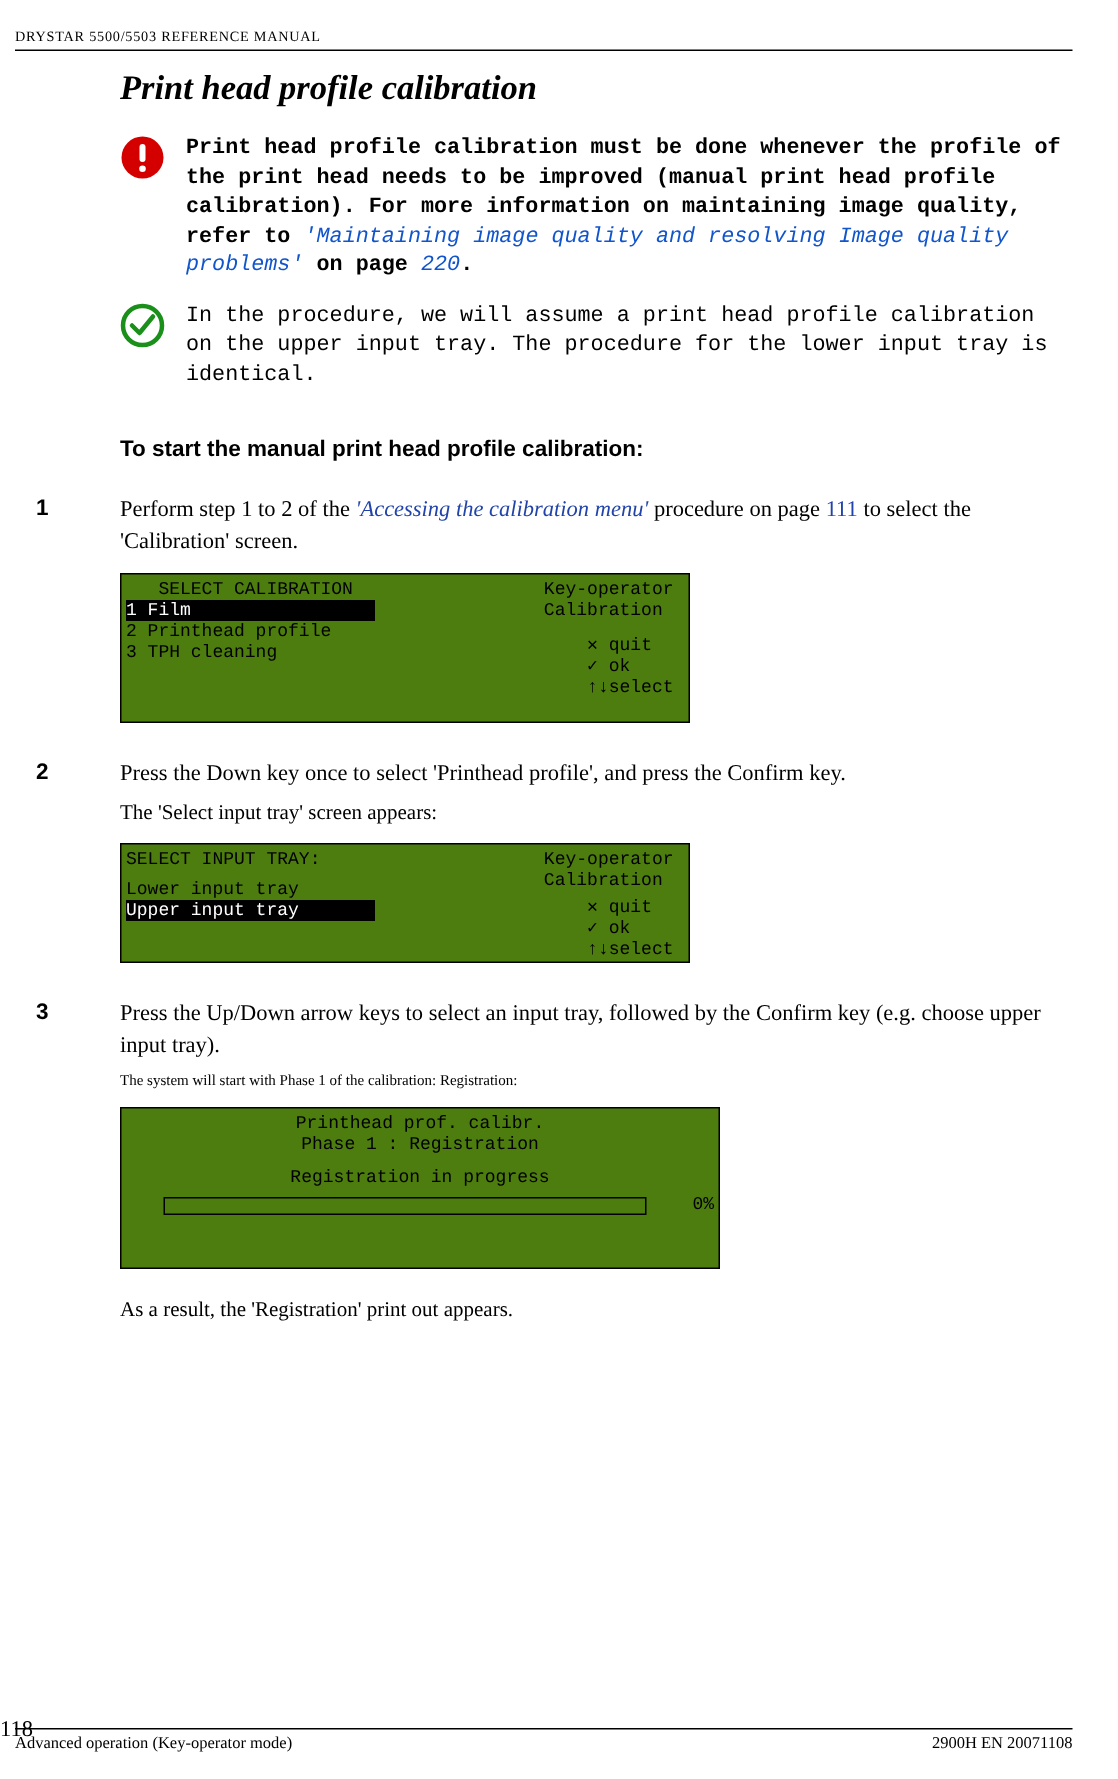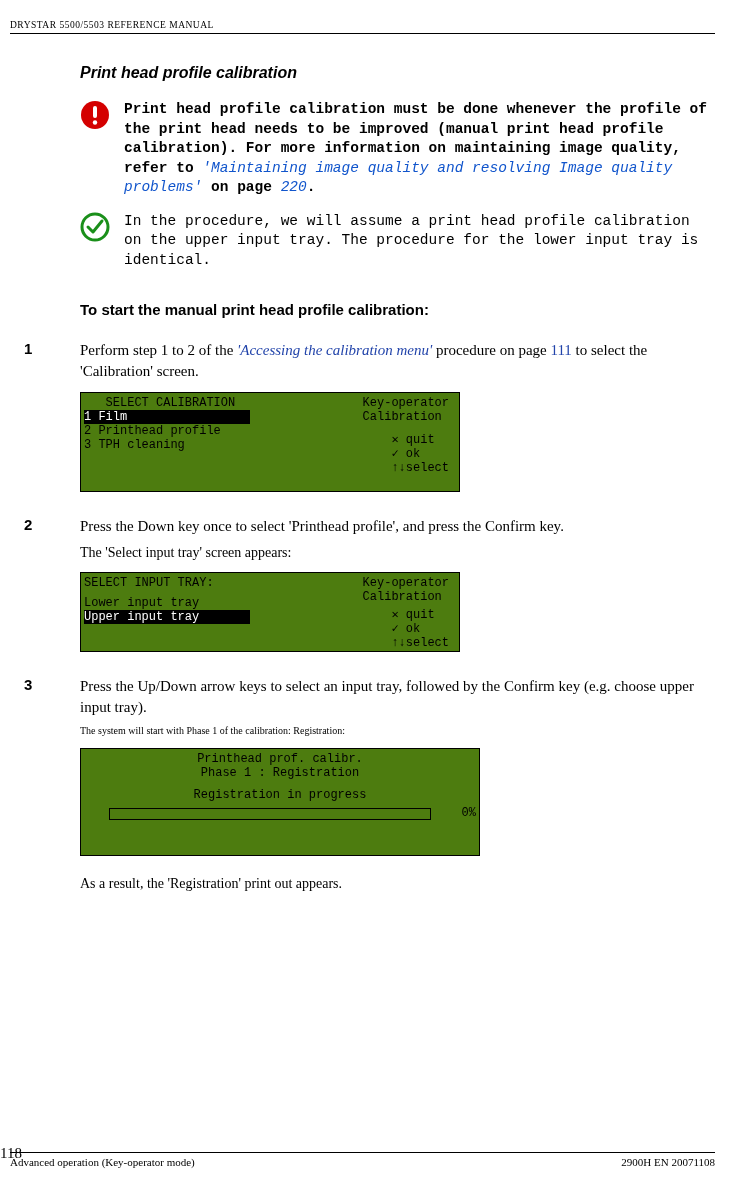--- a/index.html
+++ b/index.html
@@ -14,32 +14,32 @@
       padding: 20px 30px 10px 10px;
       min-height: 1150px;
       position: relative;
     }
     .header-running {
       font-size: 9.5px;
       letter-spacing: 0.5px;
       text-transform: none;
       padding-bottom: 3px;
       border-bottom: 1.5px solid #000;
-      margin-bottom: 30px;
+      margin-bottom: 12px;
       font-variant: small-caps;
     }
     .content {
       margin-left: 70px;
     }
     .section-title {
-      font-size: 16px;
+      font-size: 23px;
       font-style: italic;
       font-weight: bold;
       margin-bottom: 18px;
-      font-family: Liberation Sans, sans-serif;
+      font-family: Liberation Serif, serif;
     }
     .note-block {
       display: flex;
       margin-bottom: 14px;
     }
     .note-icon {
       flex-shrink: 0;
       width: 30px;
       height: 30px;
       margin-right: 14px;

